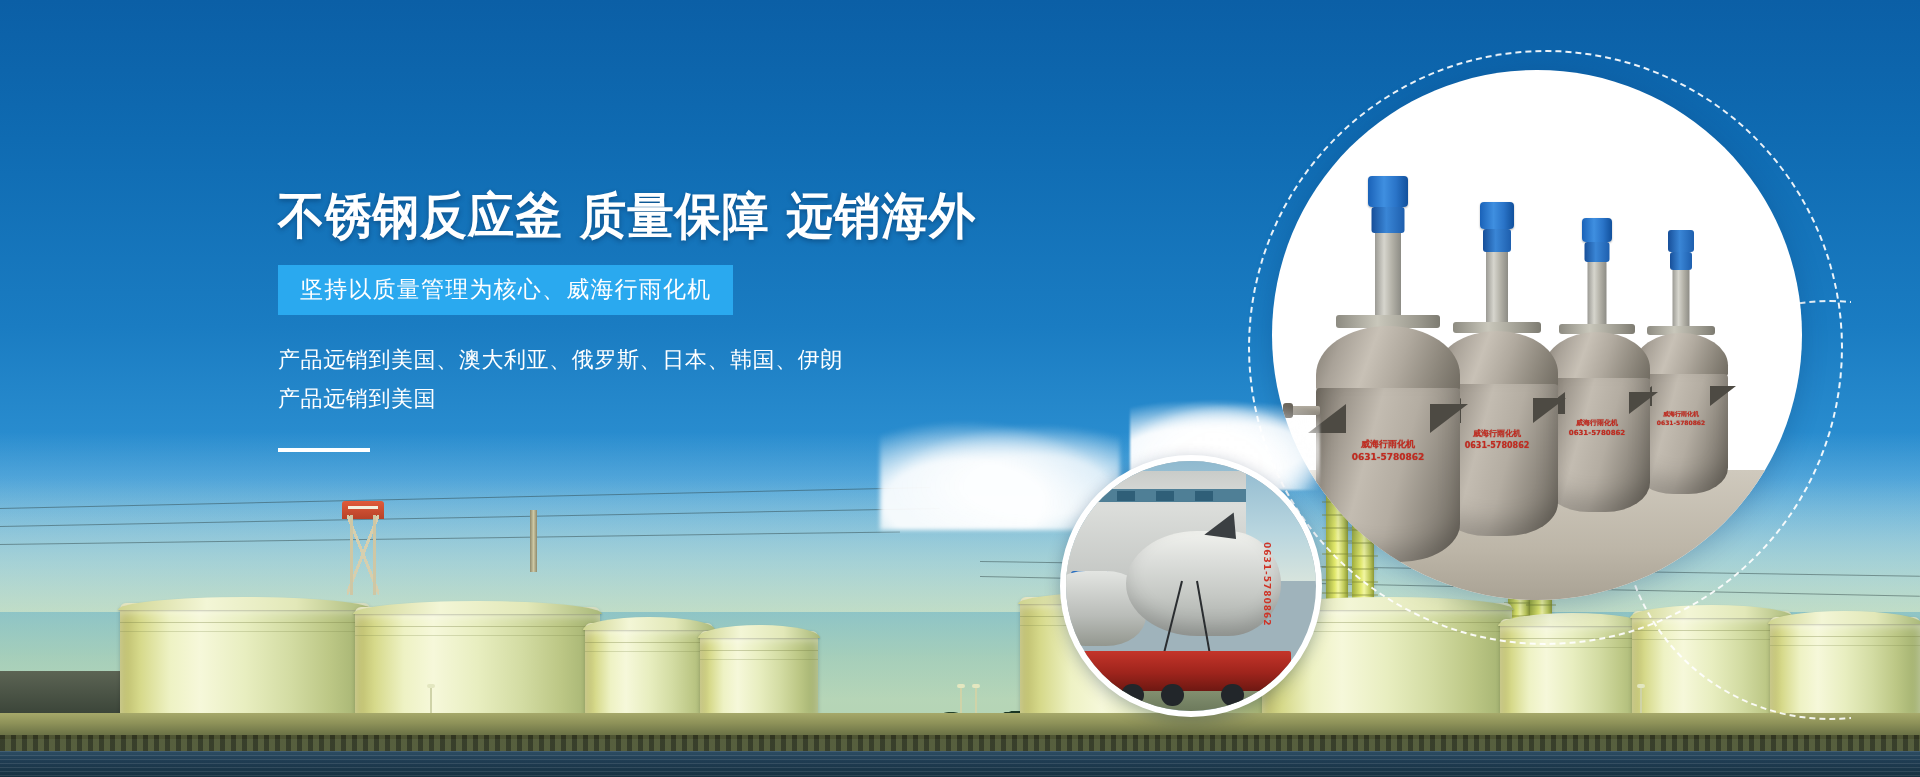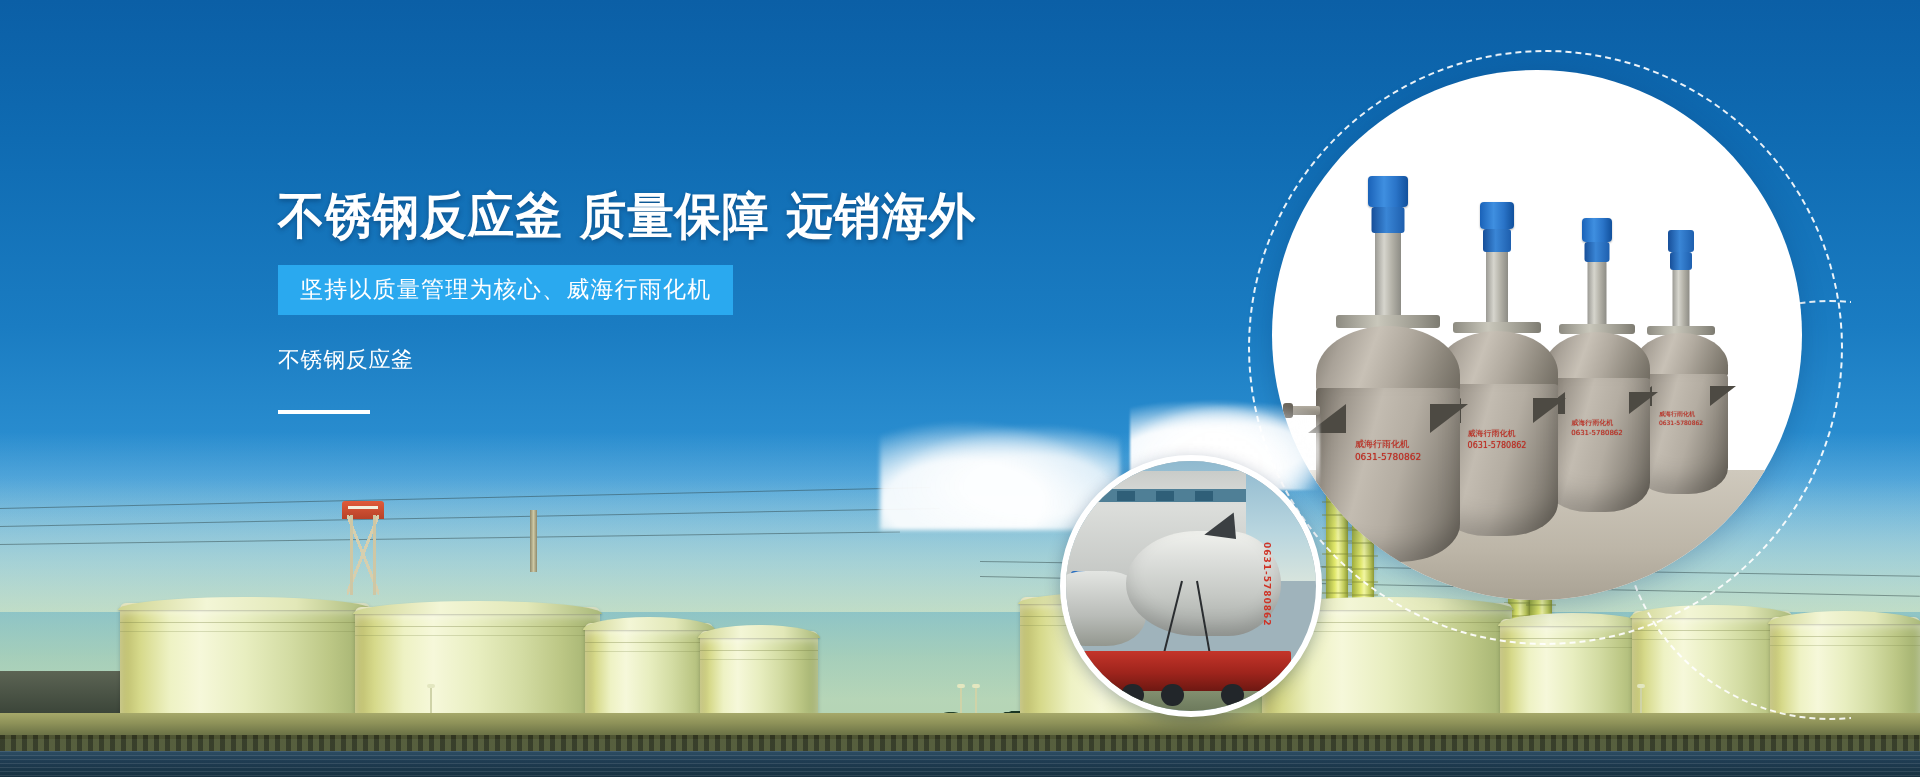--- a/index.html
+++ b/index.html
@@ -247,21 +247,21 @@
     border-radius:4px 4px 42% 42%/4px 4px 22% 22%;
     background:linear-gradient(105deg,#736d63 0%,#9c958b 16%,#c3bcb1 36%,#b4ada2 56%,#8f897f 78%,#6b665d 100%);
     box-shadow:inset 0 -14px 22px rgba(0,0,0,.18);
   }
   .v-fin{
     position:absolute; width:0; height:0;
     border-style:solid;
   }
   .v-label{
     position:absolute; left:50%; transform:translateX(-50%);
-    color:#c32a1f; font-weight:normal; 
+    color:#c32a1f; font-weight:bold; text-align:center;
     font-family:"DejaVu Sans","Liberation Sans",sans-serif;
     white-space:nowrap; line-height:1.45;
     text-shadow:0 0 1px rgba(120,20,10,.5);
   }
   .v-nozzle{
     position:absolute; height:9px; border-radius:2px;
     background:linear-gradient(to bottom,#b3ada1,#858076);
   }
   .v-nozzle::after{
     content:""; position:absolute; left:-7px; top:-3px; width:10px; height:15px;
@@ -420,21 +420,22 @@
   </div>
 
   <div class="text-block">
     <div class="headline">不锈钢反应釜 质量保障 远销海外</div>
 
     <div class="subtitle-box">
       <span>坚持以质量管理为核心、威海行雨化机</span>
     </div>
 
     <div class="body-text">
-      <div>不锈钢反应釜</div>
+      <div>产品远销到美国、澳大利亚、俄罗斯、日本、韩国、伊朗</div>
+      <div>产品远销到美国</div>
     </div>
 
     <div class="divider"></div>
   </div>
 
   <div class="graphic">
 
     <div class="dash-ring"></div>
     <div class="arc-tail"></div>
 

